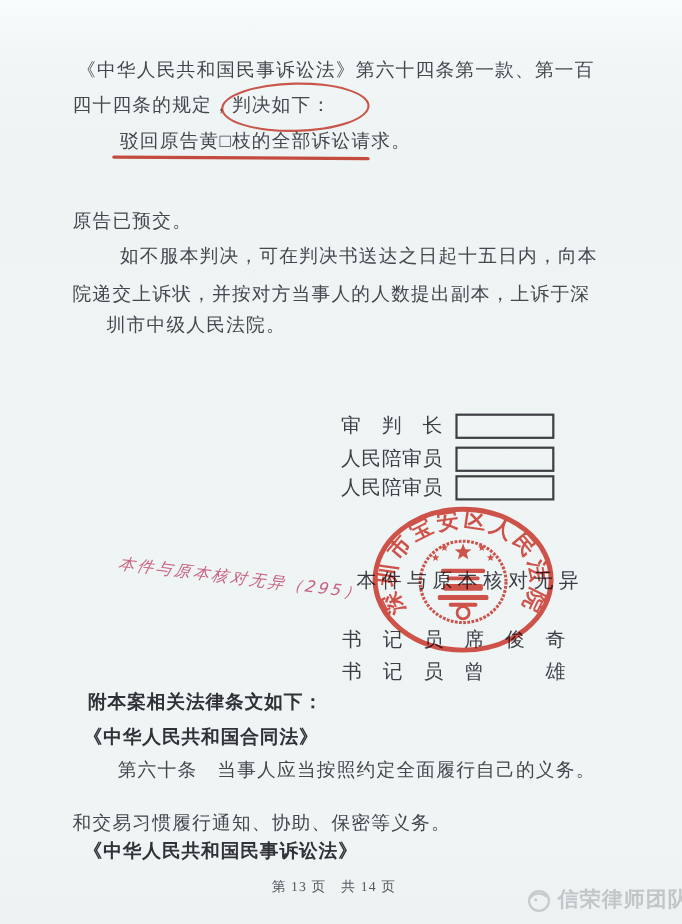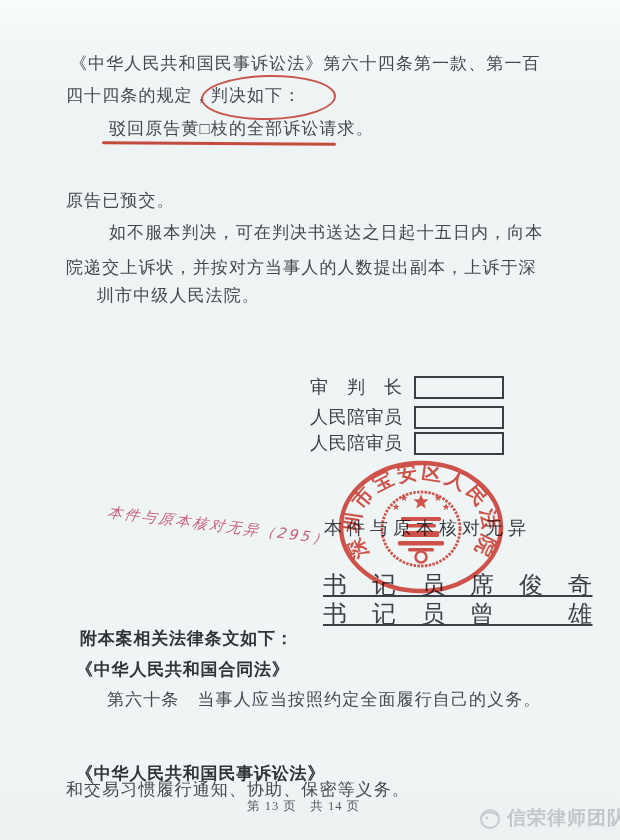--- a/index.html
+++ b/index.html
@@ -51,22 +51,22 @@
     font-family:"DejaVu Sans",sans-serif;
     font-style:italic;
     transform:rotate(7deg) skewX(-6deg);
     transform-origin:left top;
   }
   .date-line{
     position:absolute;left:324px;top:516px;
     font-size:18px;letter-spacing:5px;color:#3b3d44;white-space:nowrap;
   }
   .clerk{
-    position:absolute;left:323px;
-    font-size:24px;color:#3d3f46;letter-spacing:0.5px;white-space:pre;text-decoration:underline;
+    position:absolute;left:311px;
+    font-size:18px;color:#3d3f46;letter-spacing:0.5px;white-space:pre;
   }
   .clerk1{top:569px;}
   .clerk2{top:598px;text-align:right;}
   
   .seal{
     position:absolute;left:337px;top:457px;width:168px;height:140px;
     mix-blend-mode:multiply;opacity:.92;
   }
   .seal-ring-text{
     font-size:20px;font-weight:bold;letter-spacing:3.2px;
@@ -150,21 +150,21 @@
         <rect x="61" y="84" width="46" height="4.5" rx="1.5"></rect>
         <rect x="71" y="91" width="26" height="3.5" rx="1.5"></rect>
         <circle cx="84" cy="100" r="5.5" fill="none" stroke="#d73a2e" stroke-width="2.5"></circle>
       </g>
     </g>
   </svg>
 
   <div class="bl bold" style="left:80px;top:627px;">附本案相关法律条文如下：</div>
   <div class="bl bold" style="left:76px;top:658px;">《中华人民共和国合同法》</div>
   <div class="bl" style="left:66px;top:688px;padding-left:41px;">第六十条　当事人应当按照约定全面履行自己的义务。</div>
-  <div class="bl" style="left:66px;top:737px;margin-top:41px;">和交易习惯履行通知、协助、保密等义务。</div>
+  <div class="bl" style="left:66px;top:737px;">和交易习惯履行通知、协助、保密等义务。</div>
   <div class="bl bold" style="left:76px;top:762px;">《中华人民共和国民事诉讼法》</div>
 
   <div class="footer-page">第 13 页　共 14 页</div>
 
   <div class="watermark">
     <svg width="26" height="26" viewBox="0 0 26 26">
       <circle cx="13" cy="14" r="9" fill="none" stroke="#c7cbcd" stroke-width="2"></circle>
       <path d="M5 11 Q12 4 20 10" fill="none" stroke="#c7cbcd" stroke-width="2" stroke-linecap="round"></path>
       <circle cx="10" cy="13" r="1.4" fill="#c7cbcd"></circle>
     </svg>

